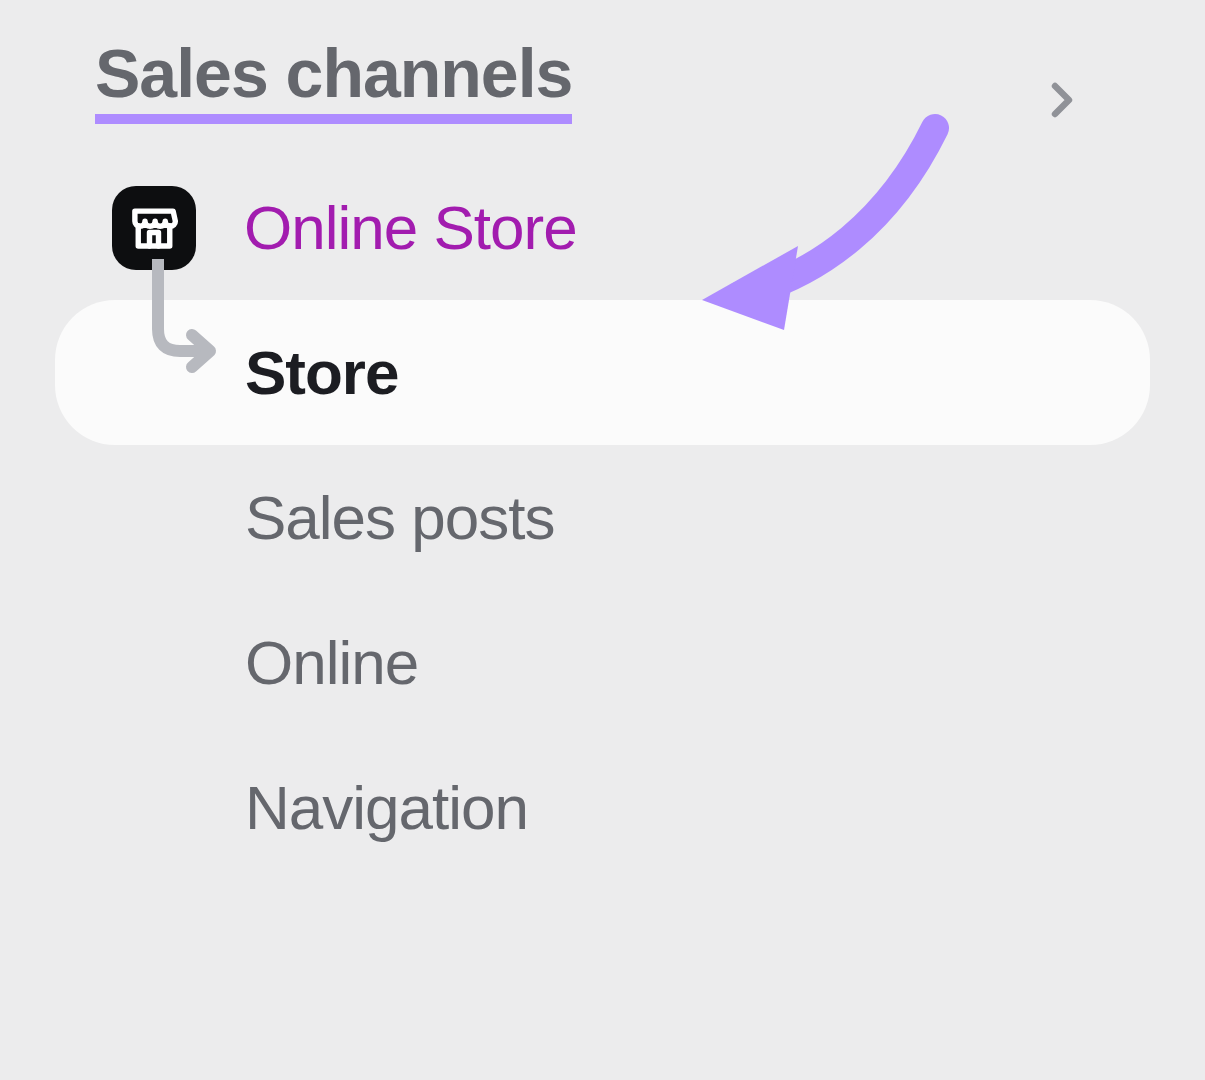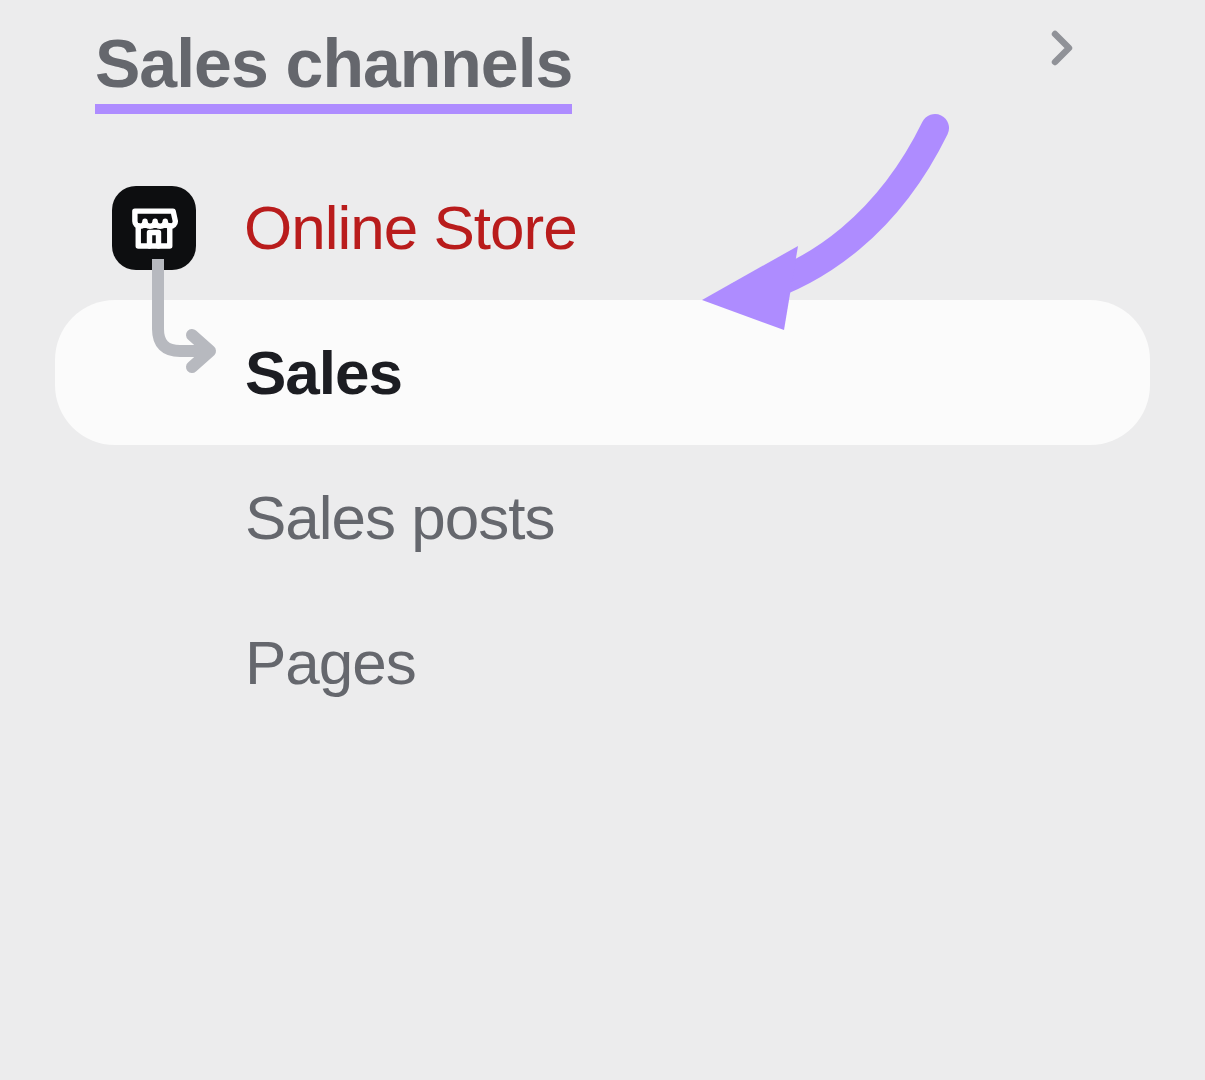--- a/index.html
+++ b/index.html
@@ -13,21 +13,21 @@
   }
 
   
   .section-header {
     position: absolute;
     left: 95px;
     top: 24px;
     right: 120px;
     height: 100px;
     display: flex;
-    align-items: flex-start;
+    align-items: flex-end;
     justify-content: space-between;
   }
   .section-title {
     font-size: 68px;
     font-weight: 600;
     color: #65676d;
     border-bottom: 10px solid #ae8cff;
     padding-bottom: 2px;
     letter-spacing: -1px;
   }
@@ -52,21 +52,21 @@
     align-items: center;
     height: 145px;
     padding-left: 245px;
     font-size: 62px;
     font-weight: 500;
     color: #65676d;
     letter-spacing: -1px;
   }
   .nav-row.parent {
     padding-left: 112px;
-    color: #b91c1c;
+    color: #a21caf;
   }
   .nav-row.active {
     background: #fbfbfb;
     border-radius: 60px;
     margin: 0 55px 0 55px;
     padding-left: 190px;
     color: #1c1d22;
     font-weight: 700;
   }
   .nav-row.parent .label {
@@ -129,31 +129,34 @@
     </span>
     <span class="label">Online Store</span>
   </div>
 
   <svg class="corner-connector" viewBox="0 0 80 120" fill="none" stroke="#b7b9bf" stroke-width="12" stroke-linecap="round" stroke-linejoin="round">
     <path d="M14 0 V70 Q14 92 36 92 H60"></path>
     <polyline points="48 76 66 92 48 108"></polyline>
   </svg>
 
   <div class="nav-row active">
-    <span>Sales</span>
+    <span>Store</span>
   </div>
 
   <div class="nav-row">
     <span>Sales posts</span>
   </div>
 
   <div class="nav-row">
-    <span>Pages</span>
+    <span>Online</span>
   </div>
 
+  <div class="nav-row">
+    <span>Navigation</span>
+  </div>
 
 
 </div>
 
 <svg class="annot-arrow" viewBox="0 0 280 220">
   <path d="M255 18 C 210 110, 140 165, 60 185" fill="none" stroke="#ae8cff" stroke-width="28" stroke-linecap="round"></path>
   <polygon points="22,190 118,136 104,220" fill="#ae8cff"></polygon>
 </svg>
 
 </body></html>

